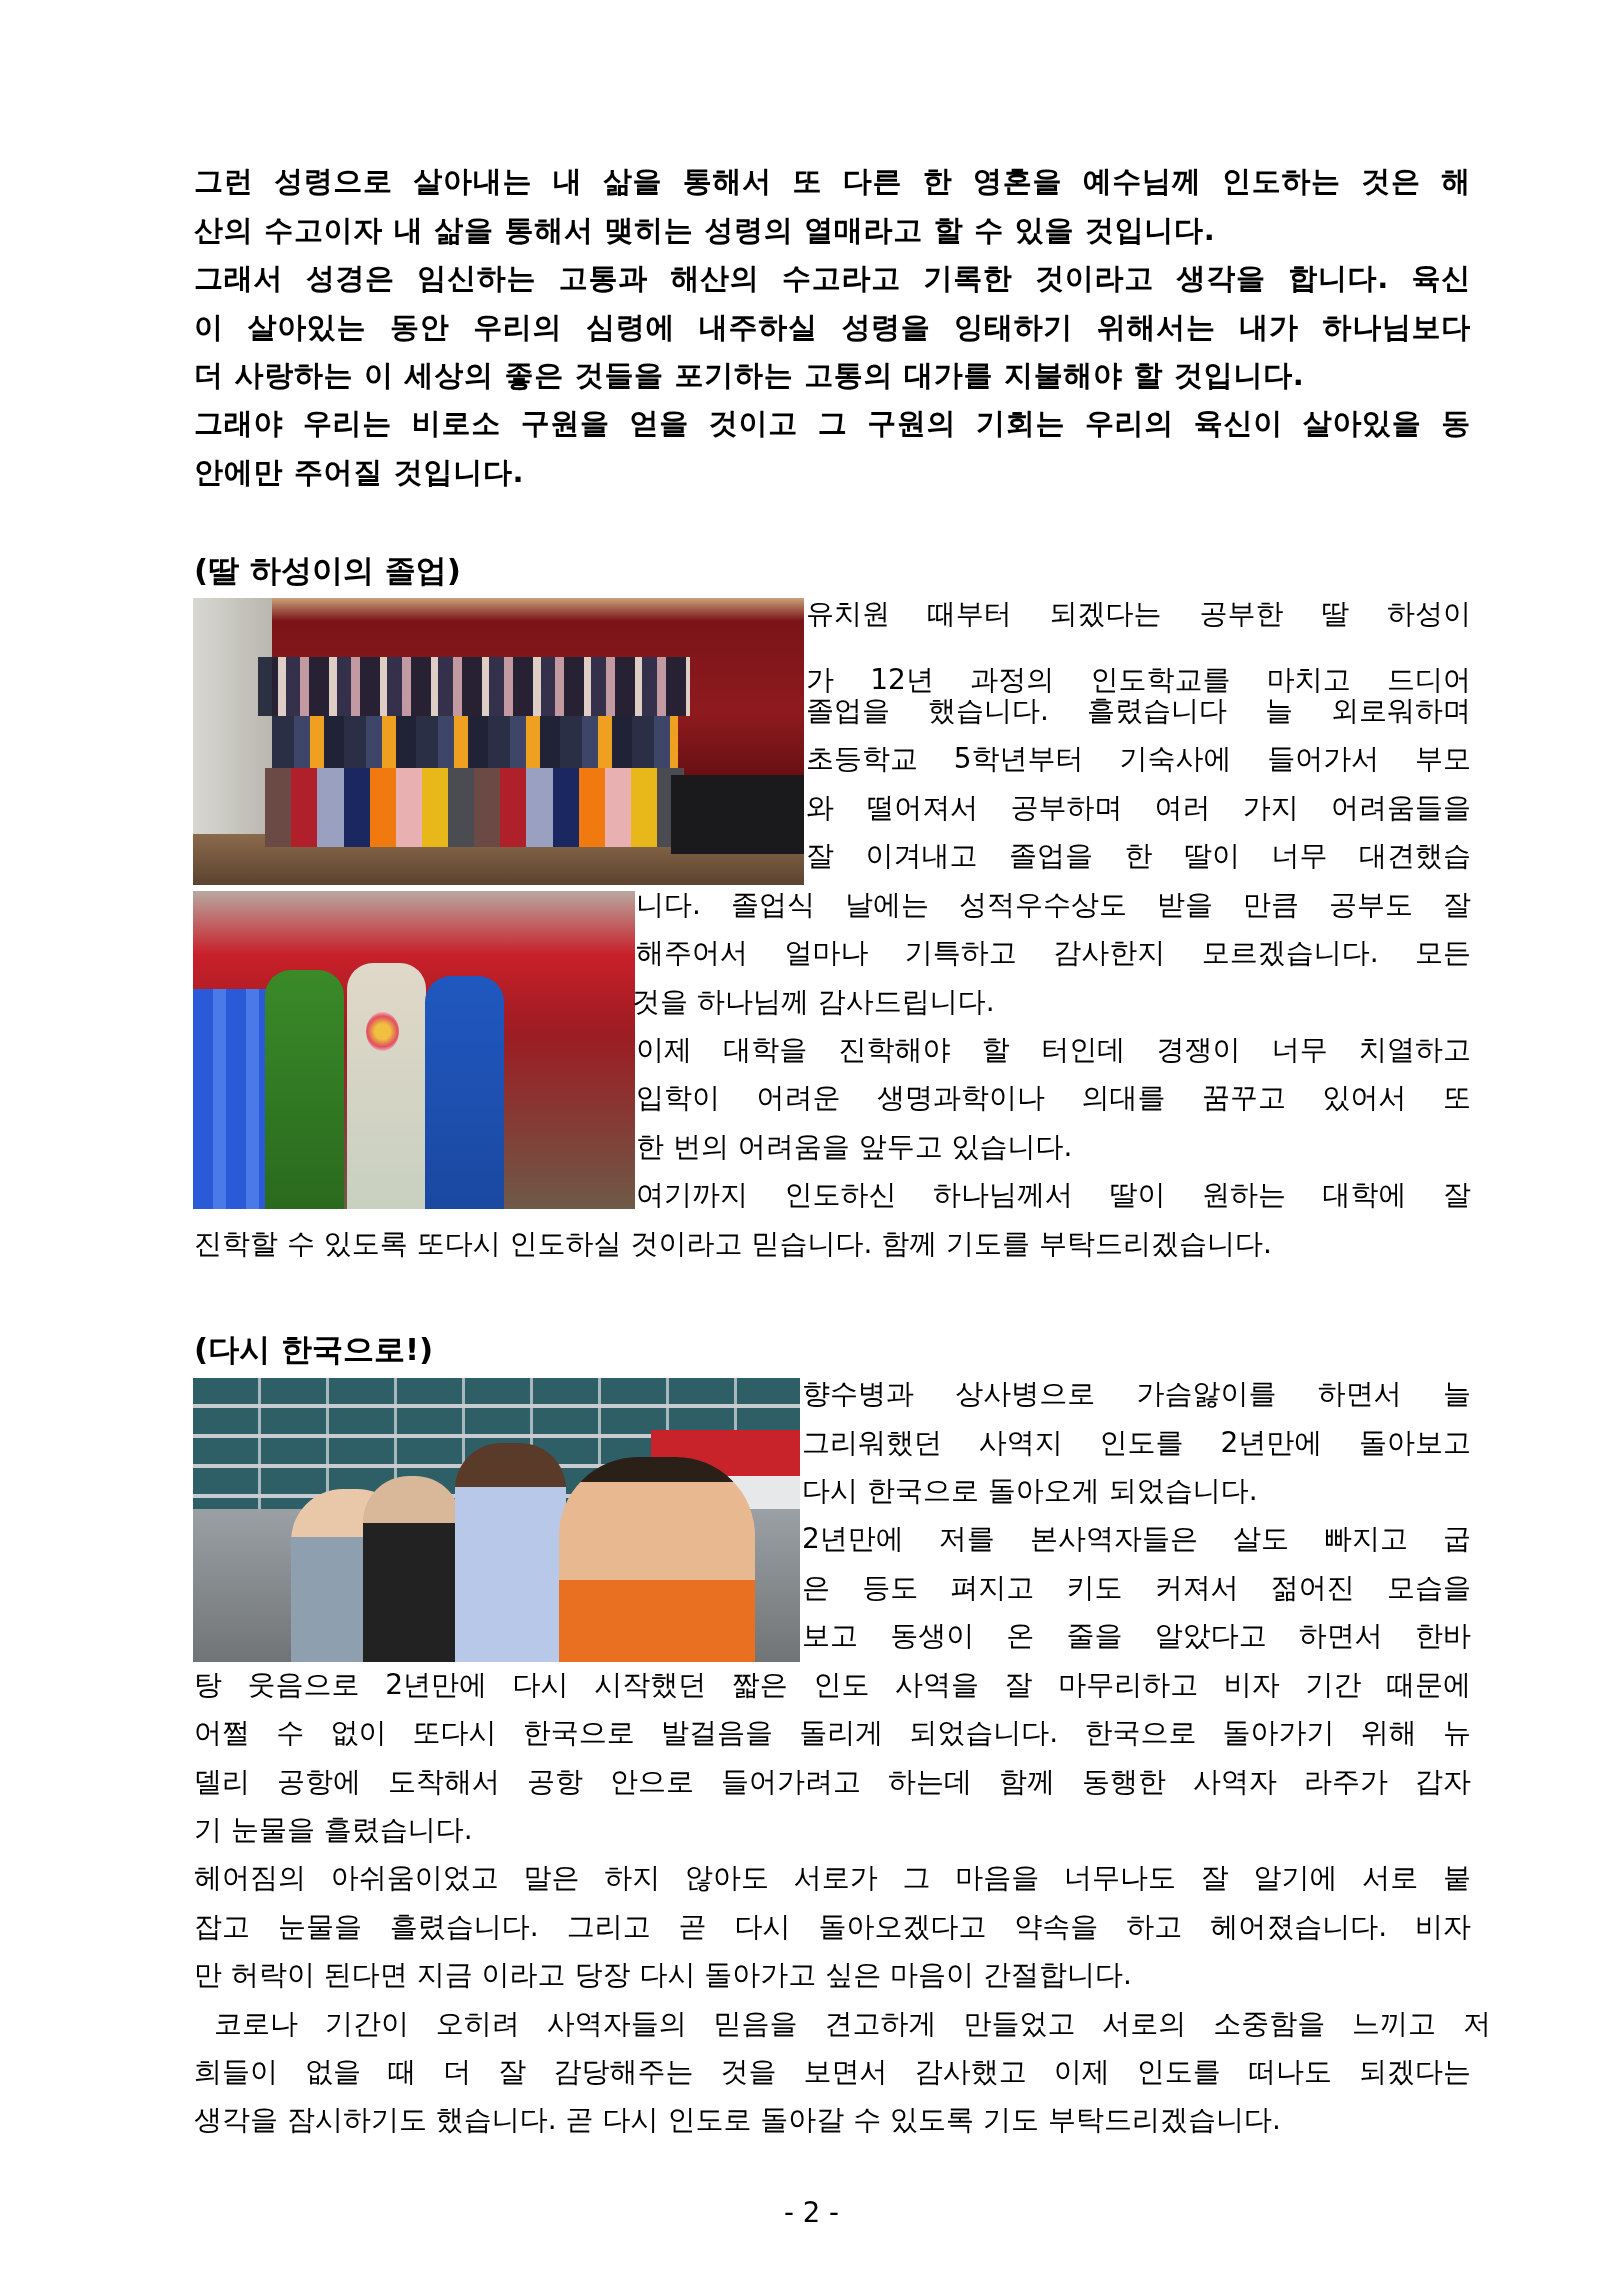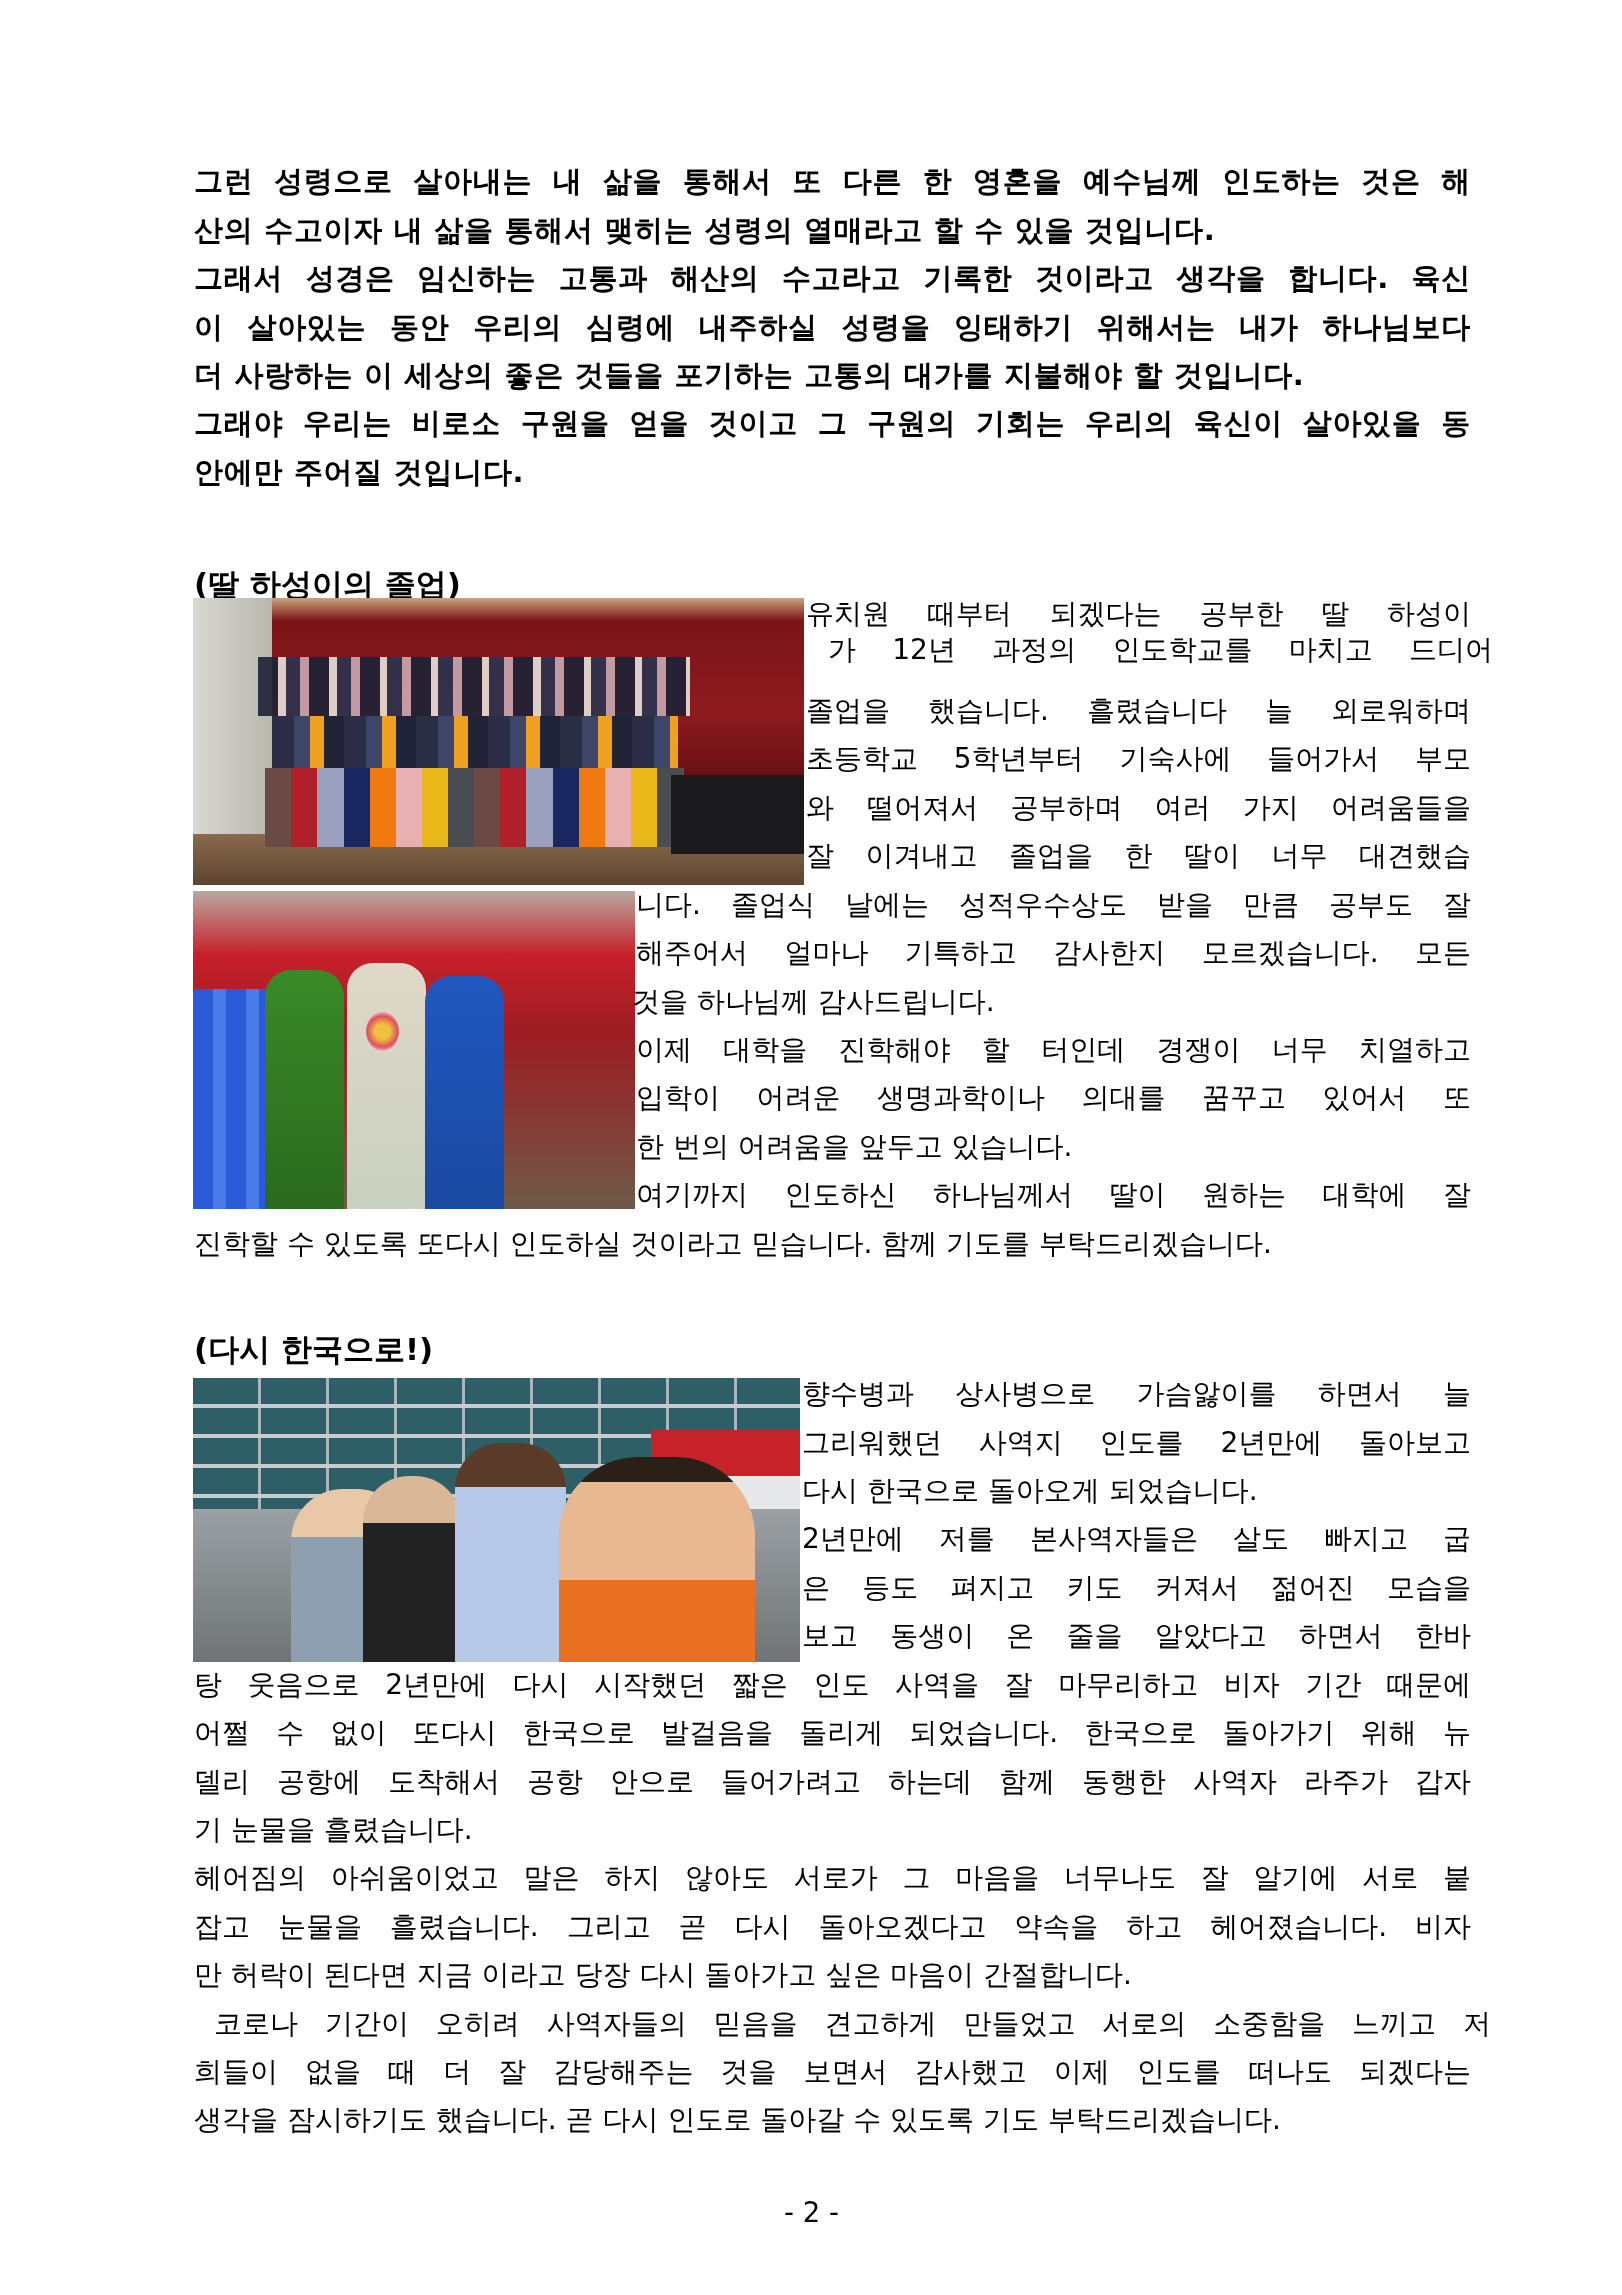--- a/index.html
+++ b/index.html
@@ -23,21 +23,21 @@
   <div>
     <div class="line bold-line" style="left:194px; top:162px; width:1277px;">그런 성령으로 살아내는 내 삶을 통해서 또 다른 한 영혼을 예수님께 인도하는 것은 해</div>
     <div class="line bold-line" style="left:194px; top:211px; text-align-last:left;">산의 수고이자 내 삶을 통해서 맺히는 성령의 열매라고 할 수 있을 것입니다.</div>
     <div class="line bold-line" style="left:194px; top:259px; width:1277px;">그래서 성경은 임신하는 고통과 해산의 수고라고 기록한 것이라고 생각을 합니다. 육신</div>
     <div class="line bold-line" style="left:194px; top:308px; width:1277px;">이 살아있는 동안 우리의 심령에 내주하실 성령을 잉태하기 위해서는 내가 하나님보다</div>
     <div class="line bold-line" style="left:194px; top:356px; text-align-last:left;">더 사랑하는 이 세상의 좋은 것들을 포기하는 고통의 대가를 지불해야 할 것입니다.</div>
     <div class="line bold-line" style="left:194px; top:404px; width:1277px;">그래야 우리는 비로소 구원을 얻을 것이고 그 구원의 기회는 우리의 육신이 살아있을 동</div>
     <div class="line bold-line" style="left:194px; top:453px; text-align-last:left;">안에만 주어질 것입니다.</div>
   </div>
 
-  <div class="heading" style="left:194px; top:565px;">(딸 하성이의 졸업)</div>
+  <div class="heading" style="left:194px; top:551px;">(딸 하성이의 졸업)</div>
 
   <div class="photo" style="left:193px; top:598px; width:611px; height:287px; background:#5a0d10;">
     <div class="layer" style="left:0; top:0; width:611px; height:287px; background:linear-gradient(180deg,#c9a27a 0%,#7a1418 8%,#8e1a1e 40%,#5b0c10 70%);"></div>
     <div class="layer" style="left:0; top:0; width:79px; height:287px; background:linear-gradient(90deg,#d8d8d2,#b9b7ae);"></div>
     <div class="layer" style="left:0; top:236px; width:611px; height:51px; background:linear-gradient(180deg,#8a6a4c,#5c4330);"></div>
     <div class="layer" style="left:65px; top:59px; width:432px; height:59px; background:repeating-linear-gradient(90deg,#1c2236 0 19.6px,#e8e2d8 19.6px 27.5px,#2b3350 27.5px 42px,#c9a8b0 42px 51px);opacity:.9;"></div>
     <div class="layer" style="left:79px; top:118px; width:406px; height:52px; background:repeating-linear-gradient(90deg,#2a2f45 0 22px,#3d4668 22px 38px,#f0a020 38px 52px,#1f2335 52px 72px);"></div>
     <div class="layer" style="left:72px; top:170px; width:419px; height:79px; background:repeating-linear-gradient(90deg,#6b4a45 0 26px,#b0202a 26px 52px,#9aa0c0 52px 79px,#1b2760 79px 105px,#f07a10 105px 131px,#e8b0b0 131px 157px,#e8b81a 157px 183px,#4b4b52 183px 209px);"></div>
     <div class="layer" style="left:478px; top:177px; width:133px; height:79px; background:#1a1a1c;"></div>
   </div>
@@ -46,21 +46,21 @@
     <div class="layer" style="left:0; top:0; width:442px; height:318px; background:linear-gradient(180deg,#b8a8a0 0%,#c8202a 20%,#9c1c22 45%,#6e5a48 100%);"></div>
     <div class="layer" style="left:0; top:98px; width:144px; height:220px; background:repeating-linear-gradient(90deg,#2a5ad8 0 19.6px,#4a7ae8 19.6px 33px);"></div>
     <div class="layer" style="left:72px; top:79px; width:79px; height:239px; background:linear-gradient(180deg,#3a8a28,#2a6a1e); border-radius:26px 26px 0 0;"></div>
     <div class="layer" style="left:154px; top:72px; width:79px; height:246px; background:linear-gradient(180deg,#e0d8c8,#c8d0c0); border-radius:26px 26px 0 0;"></div>
     <div class="layer" style="left:232px; top:85px; width:79px; height:233px; background:linear-gradient(180deg,#2058c0,#1a48a0); border-radius:26px 26px 0 0;"></div>
     <div class="layer" style="left:173px; top:121px; width:33px; height:39px; background:radial-gradient(circle,#f0c040 30%,#e05060 60%,#fff 90%); border-radius:50%;"></div>
   </div>
 
   <div>
     <div class="line" style="left:806px; top:594px; width:665px;"> 유치원 때부터 되겠다는 공부한 딸 하성이</div>
-    <div class="line" style="left:806px; top:630px; width:665px;margin-left:22px;">가 12년 과정의 인도학교를 마치고 드디어</div>
+    <div class="line" style="left:806px; top:660px; width:665px;">가 12년 과정의 인도학교를 마치고 드디어</div>
     <div class="line" style="left:806px; top:691px; width:665px;">졸업을 했습니다. 흘렸습니다 늘 외로워하며</div>
     <div class="line" style="left:806px; top:739px; width:665px;">초등학교 5학년부터 기숙사에 들어가서 부모</div>
     <div class="line" style="left:806px; top:788px; width:665px;">와 떨어져서 공부하며 여러 가지 어려움들을</div>
     <div class="line" style="left:806px; top:836px; width:665px;">잘 이겨내고 졸업을 한 딸이 너무 대견했습</div>
     <div class="line" style="left:636px; top:885px; width:835px;">니다. 졸업식 날에는 성적우수상도 받을 만큼 공부도 잘</div>
     <div class="line" style="left:636px; top:933px; width:835px;">해주어서 얼마나 기특하고 감사한지 모르겠습니다. 모든</div>
     <div class="line" style="left:632px; top:982px; text-align-last:left;">것을 하나님께 감사드립니다.</div>
     <div class="line" style="left:636px; top:1030px; width:835px;"> 이제 대학을 진학해야 할 터인데 경쟁이 너무 치열하고</div>
     <div class="line" style="left:636px; top:1078px; width:835px;">입학이 어려운 생명과학이나 의대를 꿈꾸고 있어서 또</div>
     <div class="line" style="left:636px; top:1127px; text-align-last:left;">한 번의 어려움을 앞두고 있습니다.</div>

